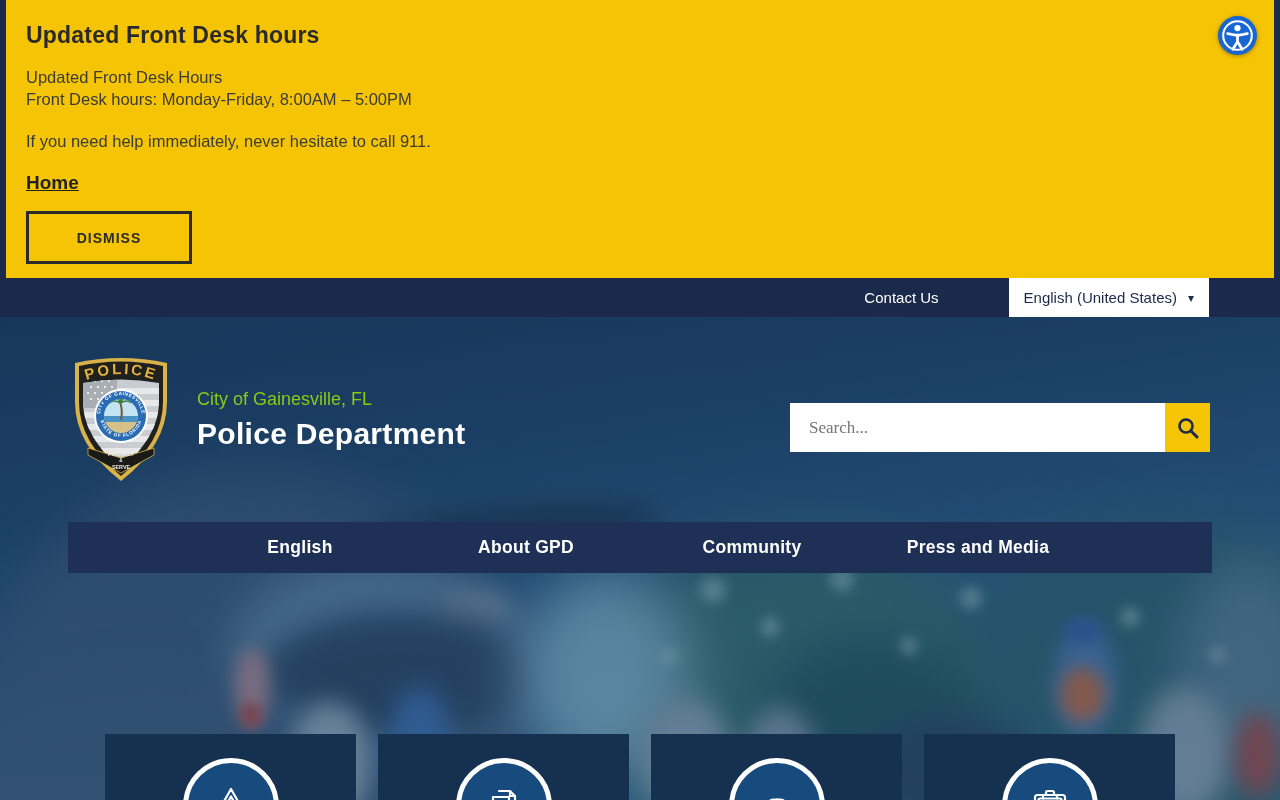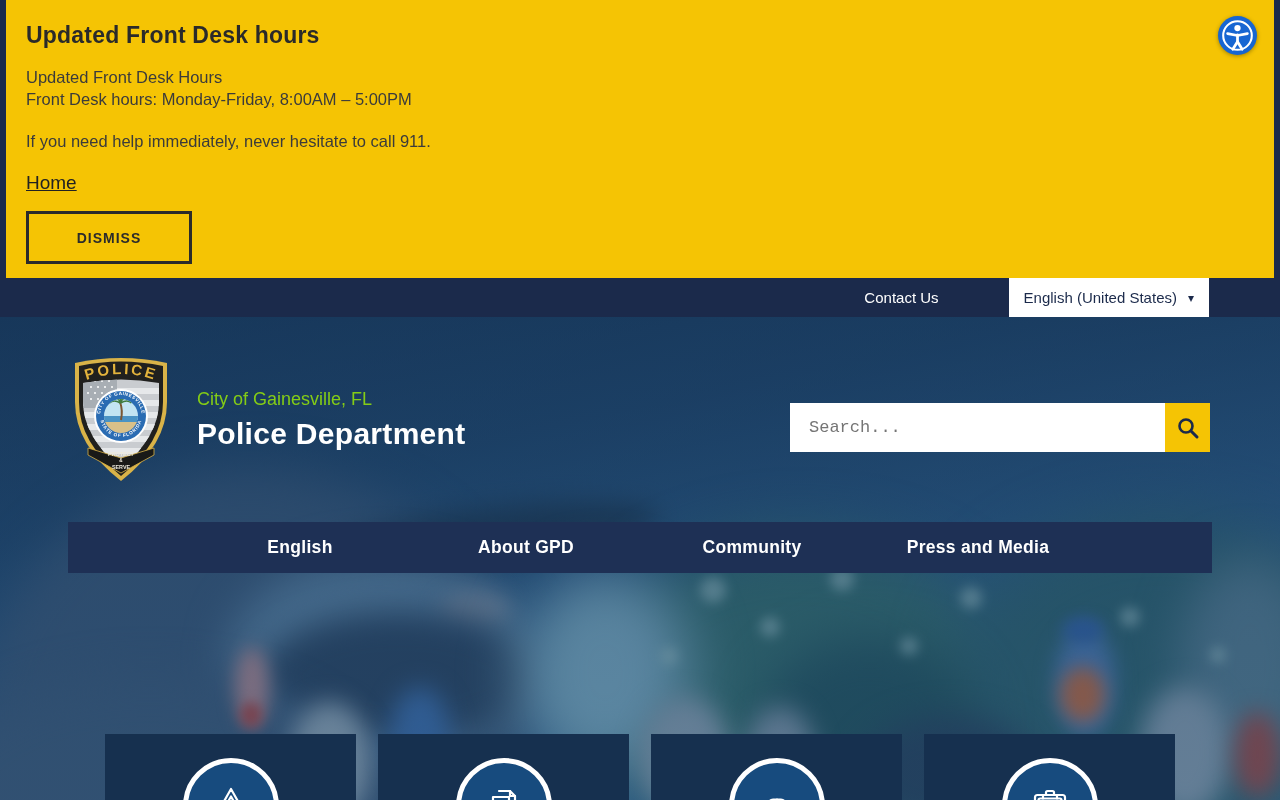--- a/index.html
+++ b/index.html
@@ -13,21 +13,21 @@
   
   .alert-banner {
     position:absolute; top:0; left:6px; width:1268px; height:278px;
     background:#F5C404; color:#2E2E2E; padding:22px 20px 0 20px; z-index:30;
   }
   .alert-title { margin:0; font-size:23px; font-weight:bold; color:#2A2A2A; letter-spacing:.2px; }
   .alert-body { margin-top:17px; font-size:16.5px; line-height:22px; color:#3B3B3B; }
   .alert-line { min-height:22px; }
   .alert-para2 { margin-top:22px; font-size:16.5px; color:#3B3B3B; }
   .home-link {
-    display:inline-block; margin-top:21px; font-size:19px; font-weight:normal;
+    display:inline-block; margin-top:21px; font-size:19px; font-weight:bold;
     color:#222; text-decoration:underline; cursor:pointer;
   }
   .dismiss-btn {
     display:block; margin-top:17px; width:166px; height:53px;
     background:transparent; border:3px solid #2B2B2B; color:#2B2B2B;
     font-family:inherit; font-size:14px; font-weight:bold; letter-spacing:1px; cursor:pointer;
   }
 
   
   .a11y-btn {
@@ -90,21 +90,21 @@
   .titles { position:absolute; top:389px; left:197px; z-index:20; color:#fff; }
   .city-name { font-size:18px; color:#84cc16; }
   .dept-name { margin-top:7px; font-size:30px; font-weight:bold; letter-spacing:.3px; }
 
   .search-box {
     position:absolute; top:403px; left:790px; width:420px; height:49px; z-index:20;
     display:flex; background:#fff;
   }
   .search-input {
     flex:1; border:none; outline:none; padding:0 19px; font-size:17px; color:#333;
-    font-family:Liberation Mono, monospace; background:transparent;
+    font-family:Liberation Serif, serif; background:transparent;
   }
   .search-input::placeholder { color:#757575; }
   .search-btn {
     width:45px; height:49px; border:none; background:#F5C404; cursor:pointer;
     display:flex; align-items:center; justify-content:center; padding:0;
   }
 
   
   .main-nav {
     position:absolute; top:522px; left:68px; width:1144px; height:51px; z-index:20;

